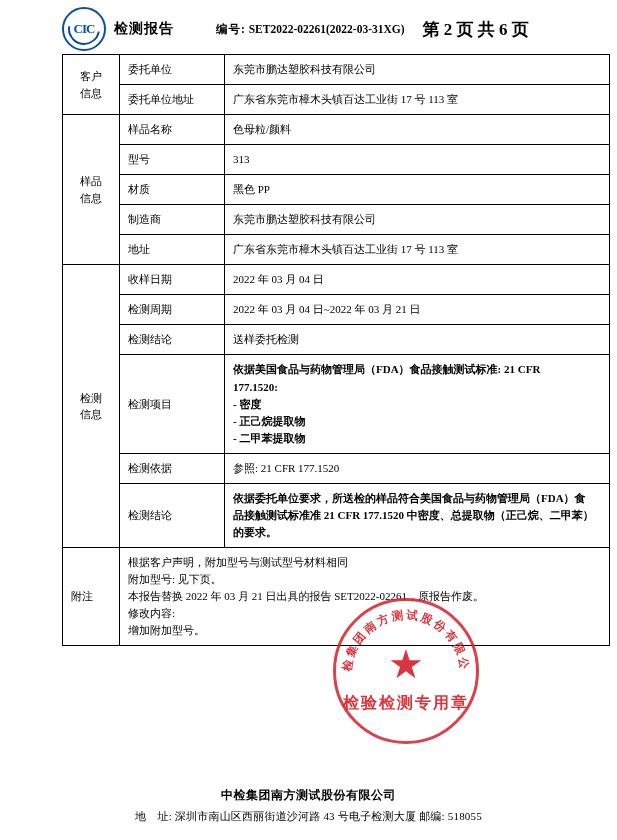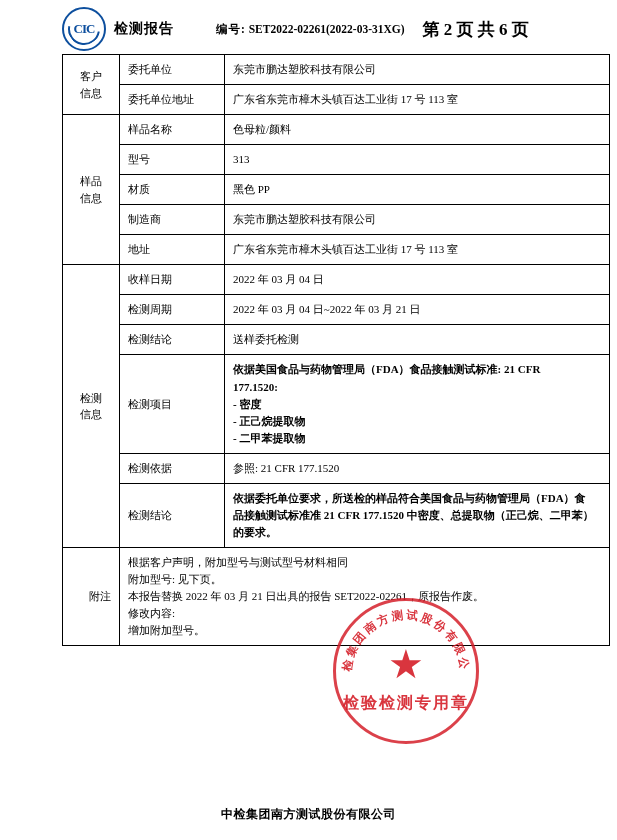--- a/index.html
+++ b/index.html
@@ -106,21 +106,21 @@
     width: 88px;
     padding-left: 8px;
   }
   td.val {
     width: 368px;
   }
   td.tall { line-height: 1.75; }
   .indent-line { display: block; font-weight: bold; }
 
   
-  td.note-sec { width: 40px; text-align: right; margin-top: 28px; }
+  td.note-sec { width: 40px; text-align: left; margin-top: 28px; }
   td.note-body {
     padding: 6px 8px 8px 8px;
     line-height: 1.75;
   }
   td.note-body .line { display: block; }
 
   
   .sig-wrap {
     margin: 0 58px;
     position: relative;
@@ -340,15 +340,21 @@
       <text>
         <textPath href="#arcpath" startOffset="50%" text-anchor="middle" letter-spacing="2.5">中检集团南方测试股份有限公司</textPath>
       </text>
     </svg>
     <div class="star">★</div>
     <div class="seal-bottom">检验检测专用章</div>
   </div>
 
   <div class="footer">
     <div class="company">中检集团南方测试股份有限公司</div>
+    <div class="addr">
+      <span>地　址:</span>
+      <span>深圳市南山区西丽街道沙河路 43 号电子检测大厦</span>
+      <span>邮编:</span>
+      <span>518055</span>
+    </div>
   </div>
 
 </div>
 
 </body></html>

